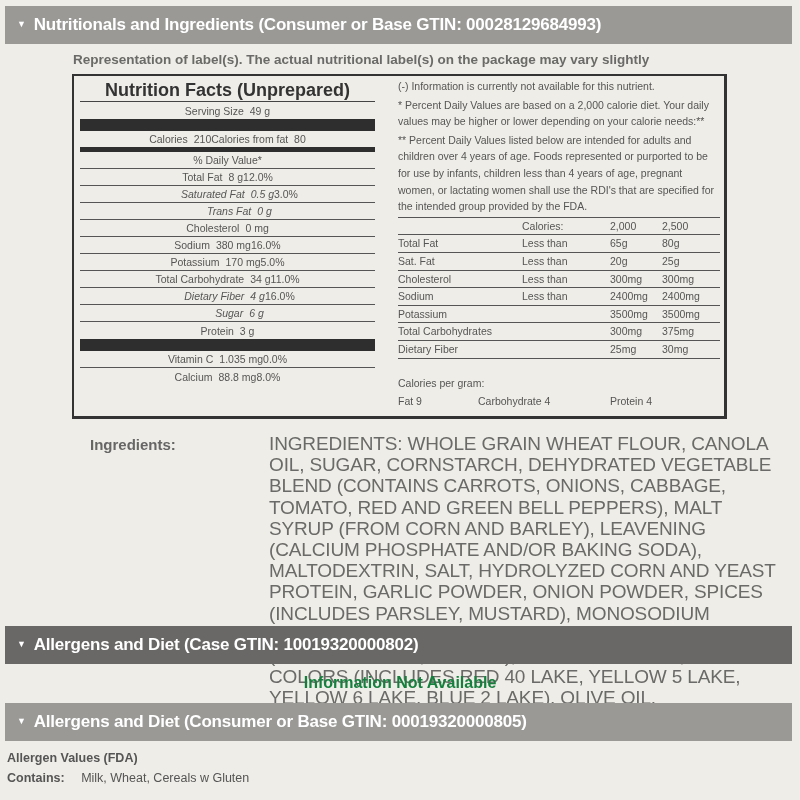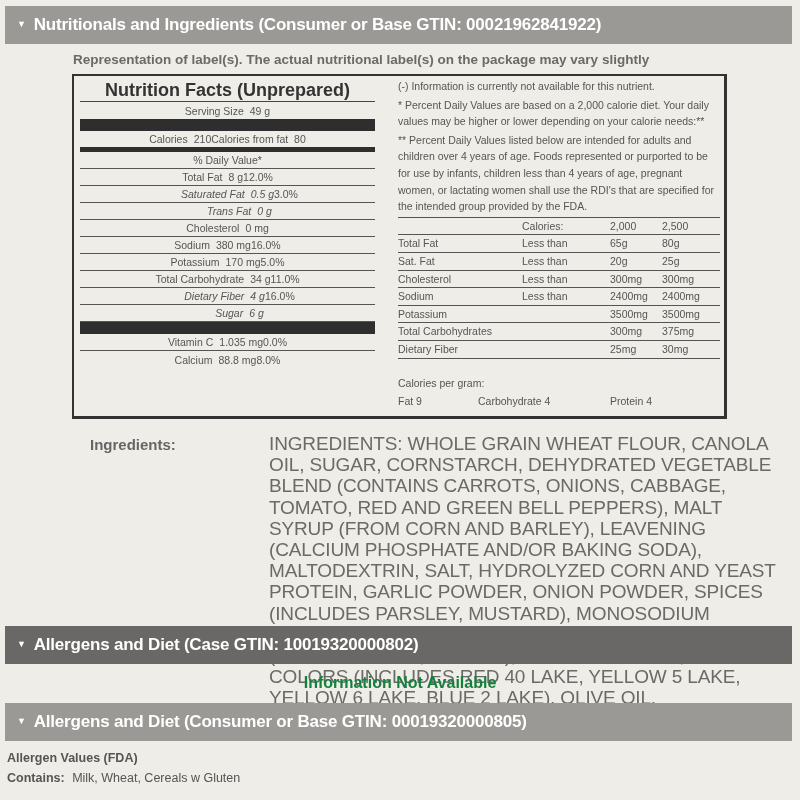--- a/index.html
+++ b/index.html
@@ -146,28 +146,28 @@
     font-weight: bold;
     color: #555;
   }
   .allergen-contains {
     position: absolute;
     left: 7px;
     top: 771px;
     font-size: 12.5px;
     color: #555;
   }
-  .allergen-contains b { margin-right: 4px; }
+  .allergen-contains b { margin-right: 13px; }
 </style>
 </head>
 <body>
 
 <div class="section-header light" style="top:6px;">
   <span class="caret">▼</span>
-  <span>Nutritionals and Ingredients (Consumer or Base GTIN: 00021962841922)</span>
+  <span>Nutritionals and Ingredients (Consumer or Base GTIN: 00028129684993)</span>
 </div>
 
 <div class="rep-note">Representation of label(s). The actual nutritional label(s) on the package may vary slightly</div>
 
 <div class="label-box">
 
   <div class="nf-panel">
     <div class="nf-title">Nutrition Facts (Unprepared)</div>
     <div class="nf-row" style="border-bottom:none;">
       <span class="nf-left"><span>Serving Size</span><span>49 g</span></span>
@@ -209,20 +209,24 @@
     <div class="nf-row">
       <span class="nf-left"><span>Total Carbohydrate</span><span>34 g</span></span>
       <span>11.0%</span>
     </div>
     <div class="nf-row indent">
       <span class="nf-left"><span>Dietary Fiber</span><span>4 g</span></span>
       <span>16.0%</span>
     </div>
     <div class="nf-row indent">
       <span class="nf-left"><span>Sugar</span><span>6 g</span></span>
+      <span></span>
+    </div>
+    <div class="nf-row" style="border-bottom:none;">
+      <span class="nf-left"><span>Protein</span><span>3 g</span></span>
       <span></span>
     </div>
     <div class="nf-thick"></div>
     <div class="nf-row">
       <span class="nf-left"><span>Vitamin C</span><span>1.035 mg</span></span>
       <span>0.0%</span>
     </div>
     <div class="nf-row" style="border-bottom:none;">
       <span class="nf-left"><span>Calcium</span><span>88.8 mg</span></span>
       <span>8.0%</span>

